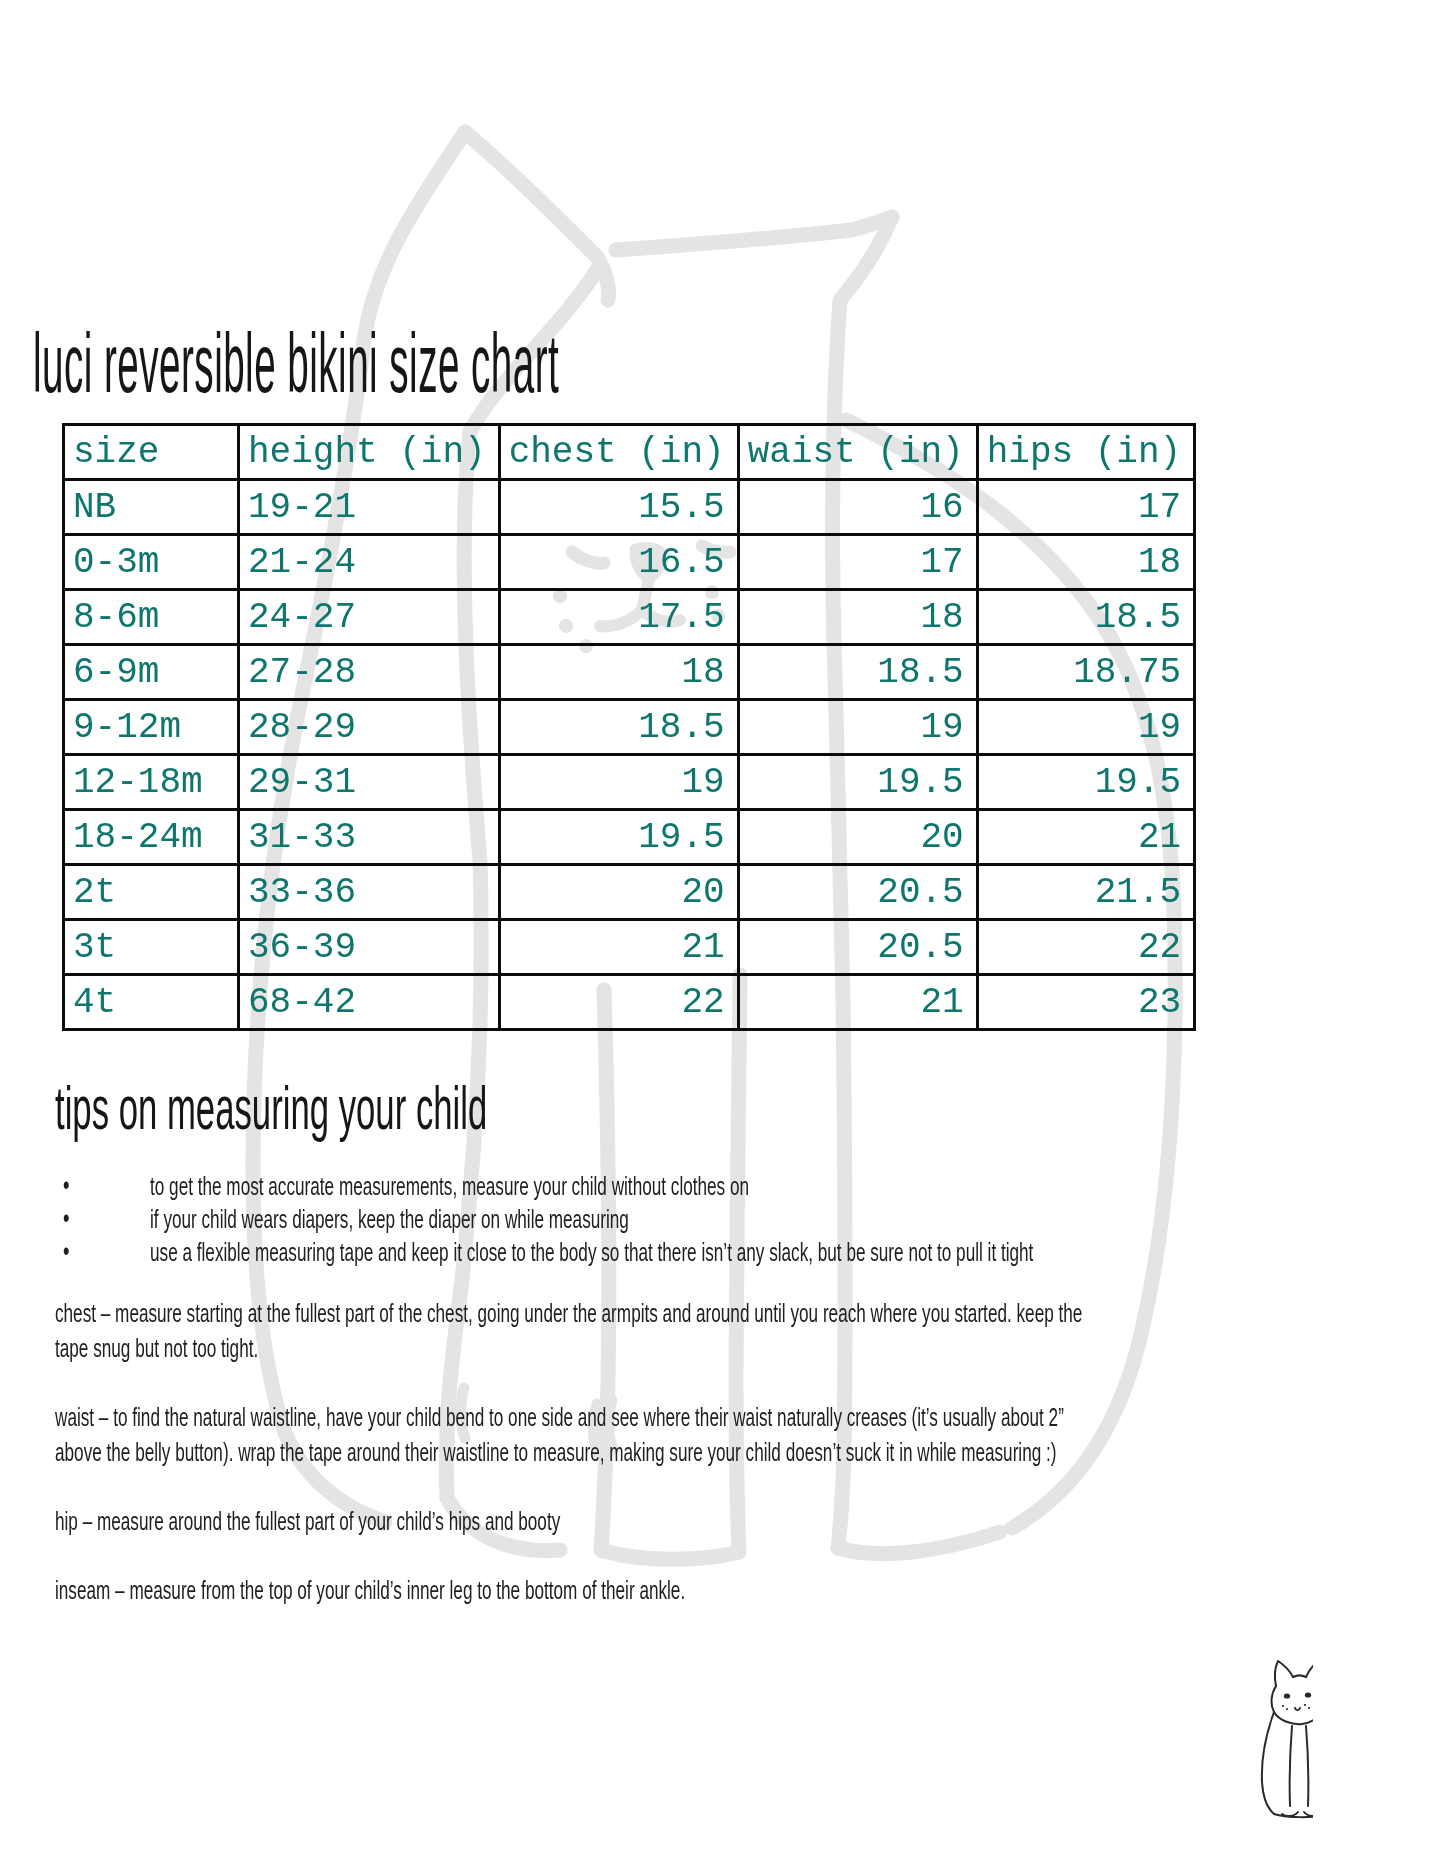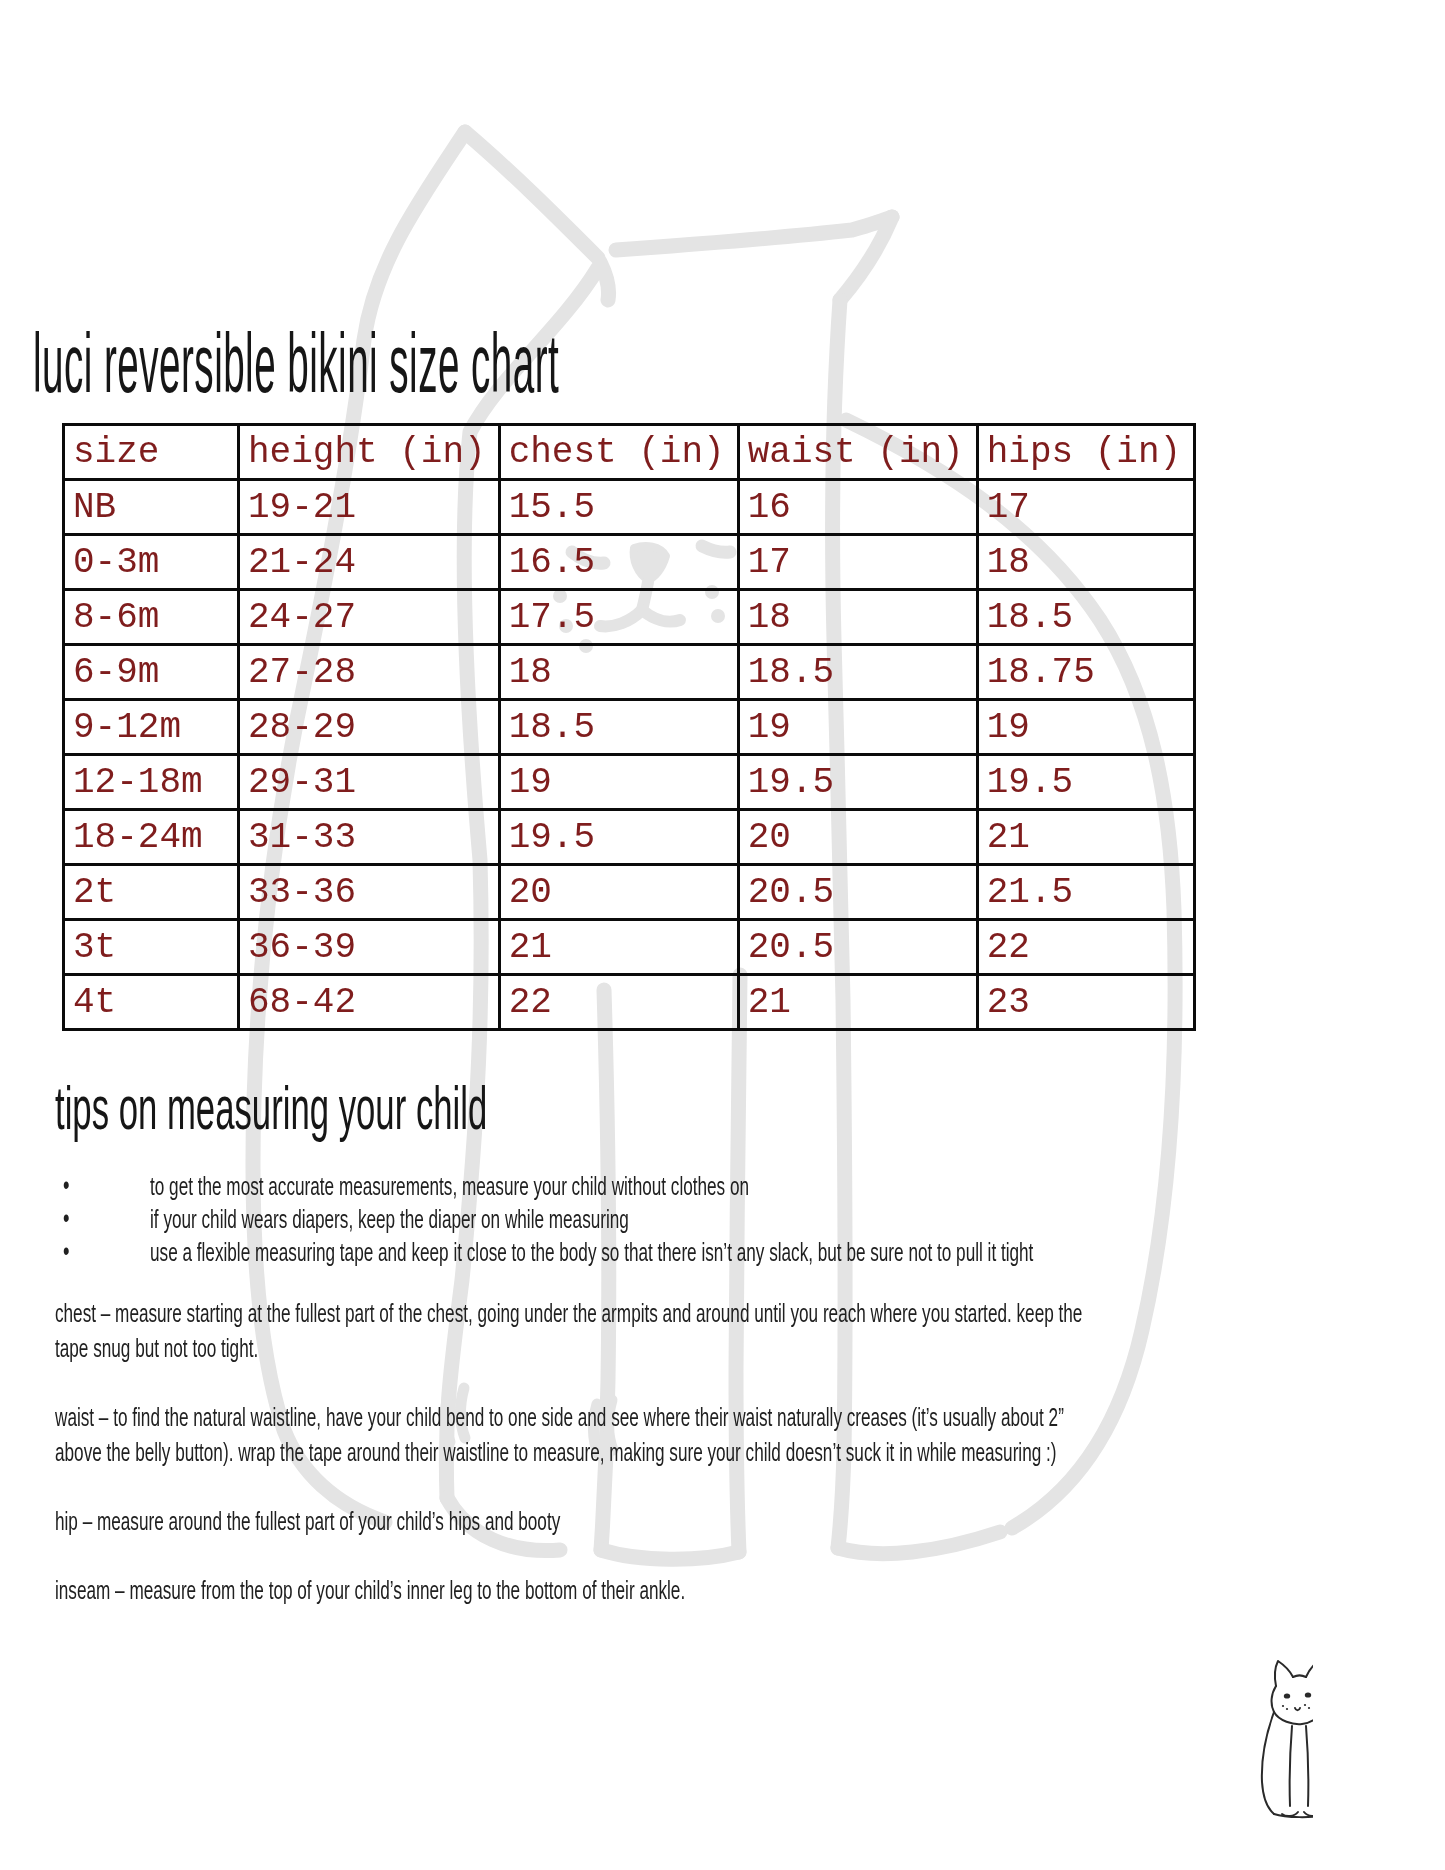--- a/index.html
+++ b/index.html
@@ -11,28 +11,28 @@
 
   .title {
     position:absolute; left:33px; top:321px; margin:0;
     font-size:84px; font-weight:normal; line-height:1; letter-spacing:1px;
     white-space:nowrap; transform:scaleX(0.46); transform-origin:0 0; color:#161616;
   }
 
   table.size-table {
     position:absolute; left:62px; top:423px;
     border-collapse:collapse; table-layout:fixed;
-    font-family:"Liberation Mono", monospace; font-size:36px; color:#7f1d1d;
+    font-family:"Liberation Mono", monospace; font-size:36px; color:#0f766e;
   }
   .size-table th, .size-table td {
     border:3px solid #0b0b0b; height:52px; padding:0 12px 0 8px;
     font-weight:normal; text-align:left; white-space:nowrap; overflow:hidden;
     background:transparent;
   }
-  .size-table td.num { }
+  .size-table td.num { text-align:right; }
 
   .tips-heading {
     position:absolute; left:55px; top:1075px; margin:0;
     font-size:62px; font-weight:normal; line-height:1.05;
     white-space:nowrap; transform:scaleX(0.56); transform-origin:0 0; color:#161616;
   }
 
   .bullets {
     position:absolute; left:55px; top:1170px; width:1700px;
     font-size:26px; line-height:33px; color:#202020;

